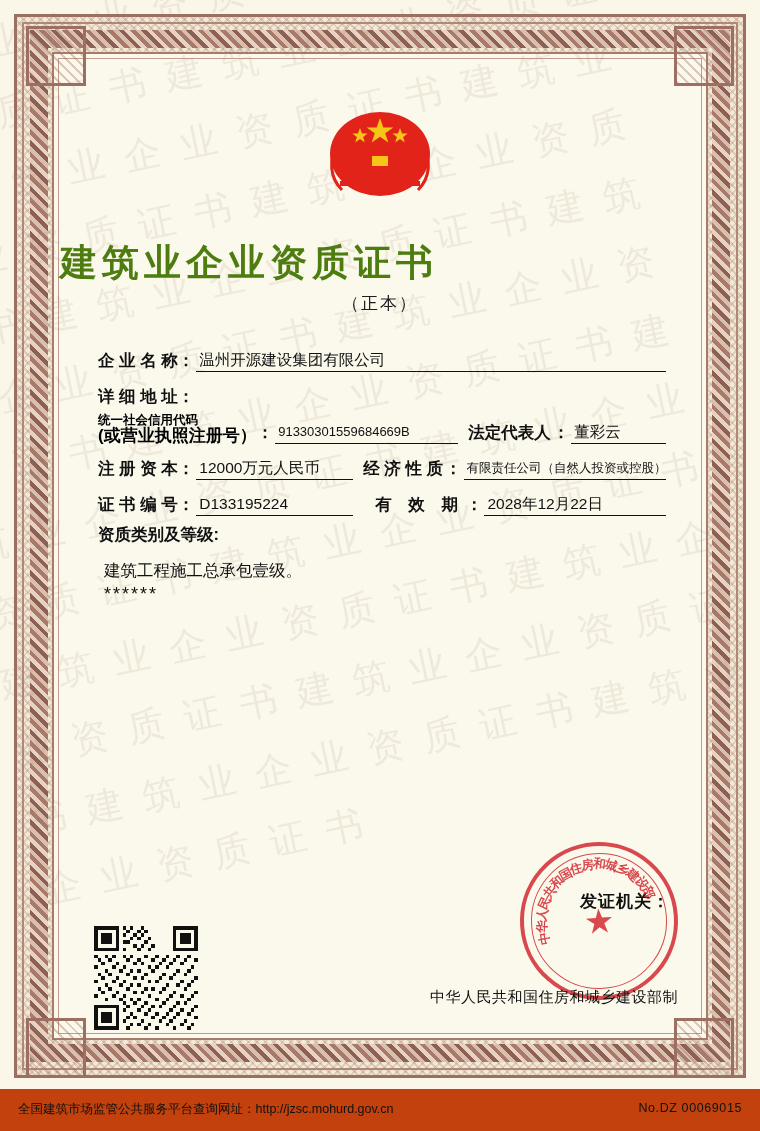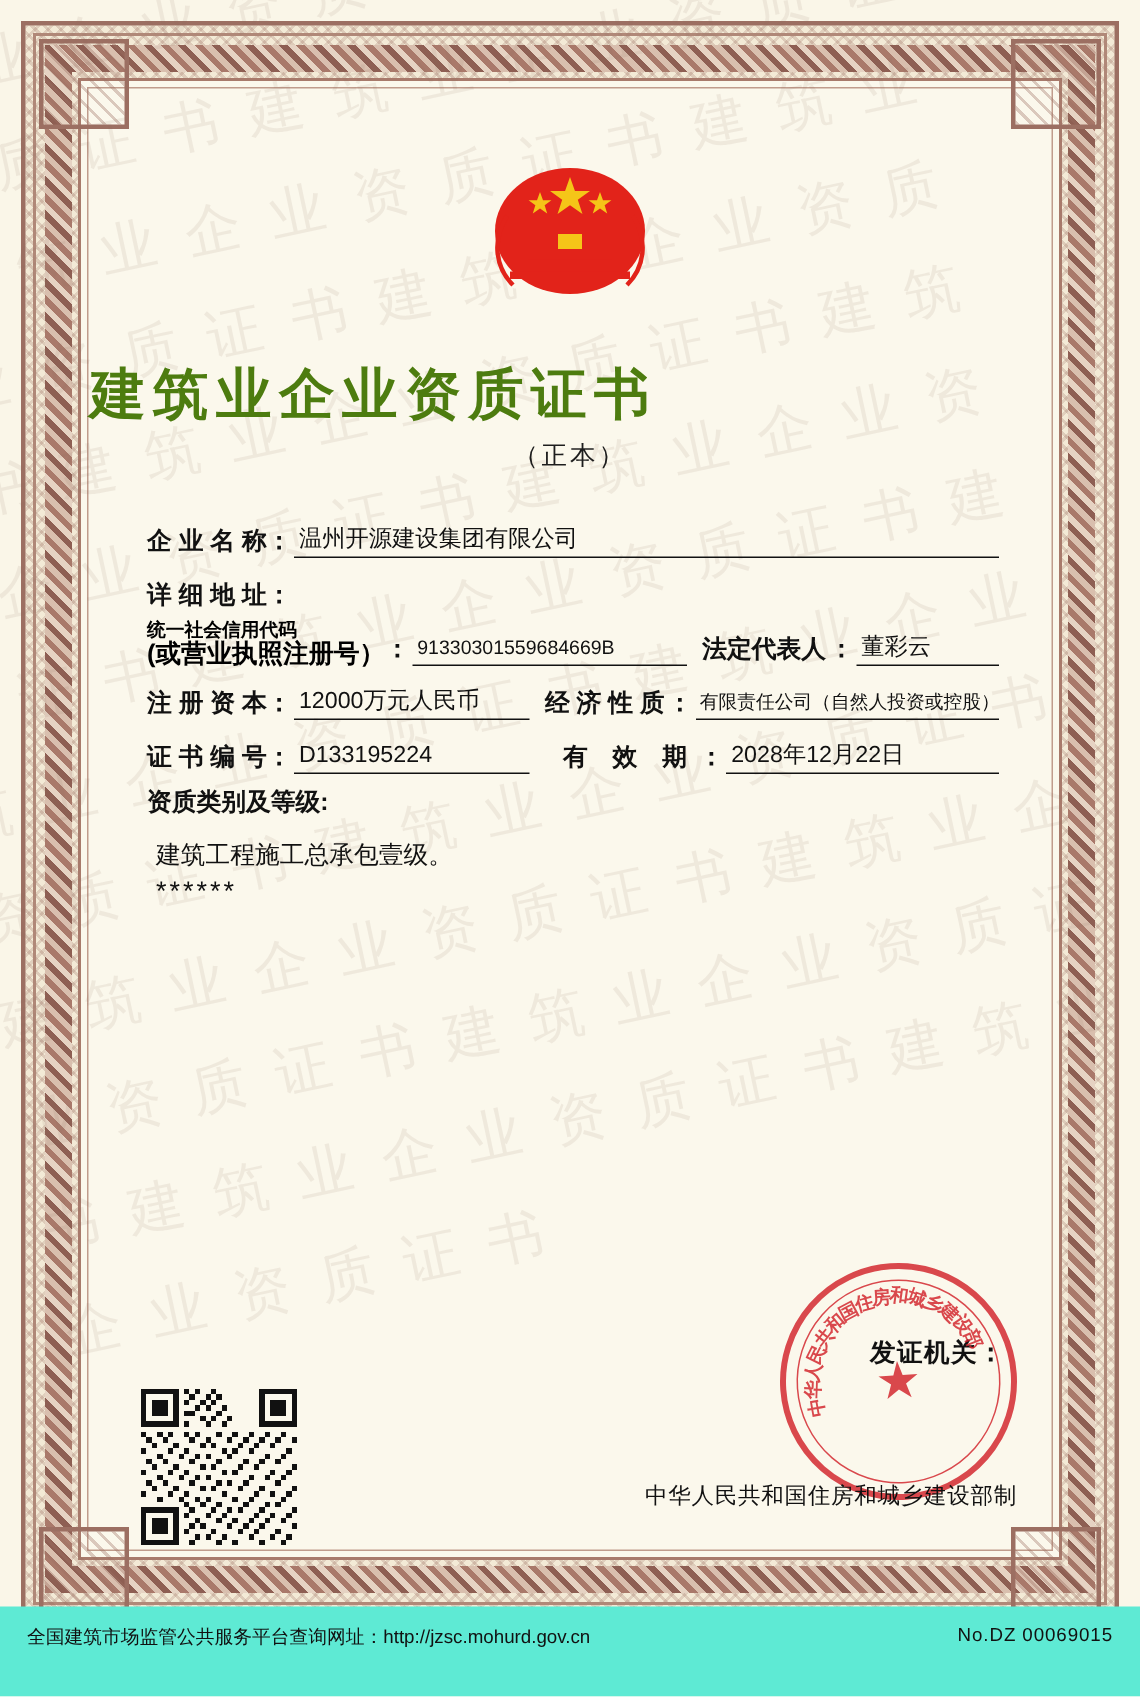--- a/index.html
+++ b/index.html
@@ -286,22 +286,22 @@
     width: 104px;
     height: 104px;
     background-color: #fbf8ec;
   }
 
   
   .footer {
     position: absolute;
     left: 0; right: 0;
     bottom: 0;
-    height: 60px;
-    background: #5eead4;
+    height: 42px;
+    background: #c2410c;
   }
   .footer-left {
     position: absolute;
     left: 18px;
     top: 12px;
     font-size: 12.5px;
     color: #111;
   }
   .footer-right {
     position: absolute;

